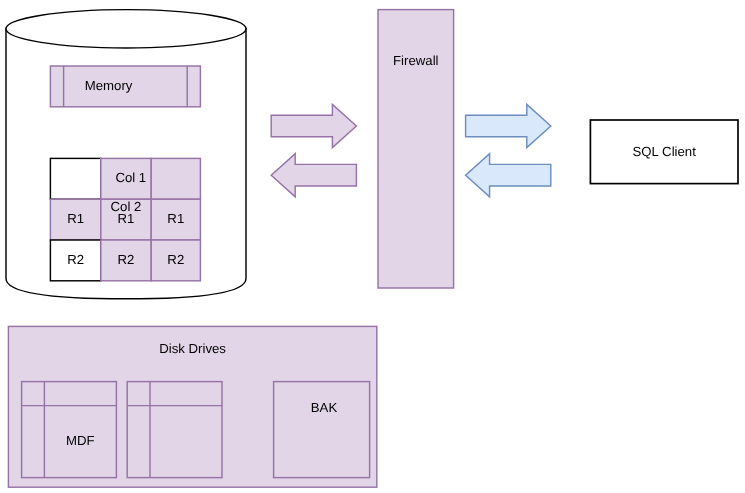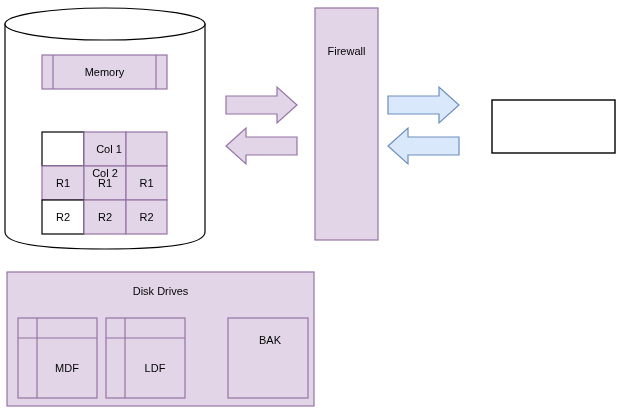--- a/index.html
+++ b/index.html
@@ -112,35 +112,35 @@
       <line x1="125" y1="318" x2="125" y2="398" stroke="#9673a6" stroke-width="1.2"></line>
       <line x1="106" y1="338" x2="185" y2="338" stroke="#9673a6" stroke-width="1.2"></line>
     </g>
 
     <g>
       <rect x="228" y="318" width="80" height="80" fill="#e1d5e7" stroke="#9673a6" stroke-width="1.2"></rect>
     </g>
 
   </svg>
 
-  <div class="lbl lbl-center" style="left:53px; top:55px; width:103px; height:34px;">Memory</div>
+  <div class="lbl lbl-center" style="left:39px; top:55px; width:103px; height:34px;">Memory</div>
 
   <div class="lbl lbl-center cell-lbl" style="left:42px; top:132px; width:42px; height:34px;padding-left:46px;">Col 1</div>
   <div class="lbl lbl-center cell-lbl" style="left:84px; top:132px; width:42px; height:34px;margin-top:24px;">Col 2</div>
 
   <div class="lbl lbl-center cell-lbl" style="left:42px; top:166px; width:42px; height:34px;">R1</div>
   <div class="lbl lbl-center cell-lbl" style="left:84px; top:166px; width:42px; height:34px;">R1</div>
   <div class="lbl lbl-center cell-lbl" style="left:126px; top:166px; width:41px; height:34px;">R1</div>
 
   <div class="lbl lbl-center cell-lbl" style="left:42px; top:200px; width:42px; height:34px;">R2</div>
   <div class="lbl lbl-center cell-lbl" style="left:84px; top:200px; width:42px; height:34px;">R2</div>
   <div class="lbl lbl-center cell-lbl" style="left:126px; top:200px; width:41px; height:34px;">R2</div>
 
   <div class="lbl lbl-center" style="left:315px; top:43px; width:63px; height:16px;">Firewall</div>
 
+  <div class="lbl lbl-center" style="left:492px; top:100px; width:123px; height:53px;">SQL Client</div>
 
   <div class="lbl lbl-center" style="left:37px; top:338px; width:60px; height:60px;">MDF</div>
 
   <div class="lbl lbl-center" style="left:7px; top:283px; width:307px; height:16px;">Disk Drives</div>
-  <div class="lbl lbl-center" style="left:125px; top:338px; width:60px; height:60px;">LDF</div>
   <div class="lbl lbl-center" style="left:228px; top:300px; width:84px; height:80px;">BAK</div>
 
 </div>
 
 </body></html>

